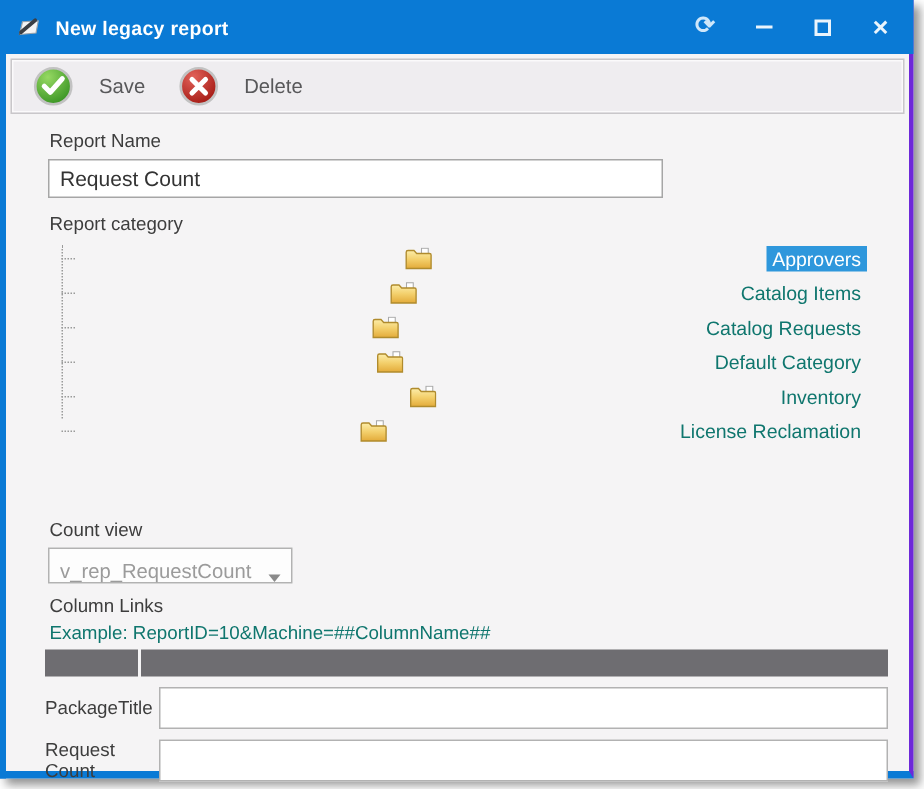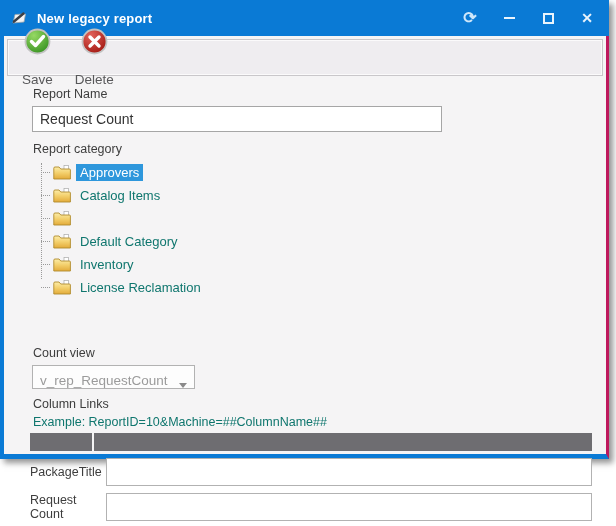--- a/index.html
+++ b/index.html
@@ -5,24 +5,24 @@
   * { box-sizing: border-box; }
   html,body { margin:0; padding:0; }
   body {
     width:616px; height:526px;
     font-family:"Liberation Sans", sans-serif;
     background:#ffffff;
     position:relative;
   }
   .window {
     position:absolute; left:0; top:0;
-    width:609px; height:459px;
+    width:609px; height:519px;
     background:#f5f4f5;
     border-left:4px solid #0a7ad5;
-    border-right:3px solid #be185d;
+    border-right:3px solid #6d28d9;
     border-bottom:5px solid #0a7ad5;
     box-shadow:4px 4px 6px rgba(60,60,60,0.55);
   }
   
   .titlebar {
     height:36px; background:#0a7ad5;
     display:flex; align-items:center;
     padding:0 14px 0 9px; margin:0 -3px 0 -4px;
   }
   .titlebar .app-icon { width:20px; height:18px; margin-right:8px; }
@@ -41,38 +41,38 @@
   .glyph-close { color:#eaf4fc; font-size:14px; font-weight:bold; }
   
   .toolbar {
     margin:3px 3px 0 3px; height:37px;
     background:#efedf0;
     border:1px solid #c9c7ca;
     box-shadow:inset 0 0 0 1px #fbfafb;
     display:flex; align-items:center;
     padding-left:10px; gap:14px;
   }
-  .tool-btn { display:flex; align-items:center; gap:17px; cursor:pointer; padding:2px 4px;flex-direction:column; }
+  .tool-btn { display:flex; align-items:center; gap:17px; cursor:pointer; padding:2px 4px; }
   .tool-btn .lbl { font-size:13.5px; color:#58585a; }
   
   .content { padding:0 28px; }
   .field-label { display:block; font-size:12.5px; color:#3d3d3d; margin:11px 0 5px 1px; }
   .text-input {
     width:410px; height:26px;
     border:1px solid #a6a6a6; background:#ffffff;
     font-family:"Liberation Sans",sans-serif;
     font-size:14px; color:#333; padding:2px 7px; outline:none;
   }
   
   .tree { margin:2px 0 0 9px; position:relative; }
   .tree::before {
     content:""; position:absolute; left:0; top:2px; height:116px;
     border-left:1px dotted #9a9a9a;
   }
-  .tree-item { display:flex; align-items:center; height:23px; position:relative; }
+  .tree-item { display:flex; align-items:center; height:23px; position:relative;justify-content:space-between; }
   .tree-connector { width:9px; border-bottom:1px dotted #9a9a9a; margin-right:3px; }
   .folder-icon { width:18px; height:15px; margin-right:5px; flex:none; }
   .tree-label { font-size:13px; color:#0f766e; padding:1px 4px; white-space:nowrap; }
   .tree-item.selected .tree-label { background:#2e97dc; color:#ffffff; }
   
   .dropdown {
     margin-top:1px; width:163px; height:24px;
     border:1px solid #b2b2b2; background:#fdfdfd;
     display:flex; align-items:flex-end; padding:0 7px; cursor:default;
   }
@@ -177,20 +177,21 @@
           <path d="M0.8,14 V3.2 Q0.8,2 2,2 h4 l1.8,2 h8.6 q1,0 1,1 V14 Z" fill="url(#fgrad)" stroke="#b08b2d" stroke-width="0.9"></path>
         </svg>
         <span class="tree-label">Catalog Items</span>
       </div>
       <div class="tree-item">
         <span class="tree-connector"></span>
         <svg class="folder-icon" viewBox="0 0 18 15">
           <rect x="11" y="0.5" width="4.5" height="6" fill="#ffffff" stroke="#a9a9a9" stroke-width="0.7"></rect>
           <path d="M0.8,14 V3.2 Q0.8,2 2,2 h4 l1.8,2 h8.6 q1,0 1,1 V14 Z" fill="url(#fgrad)" stroke="#b08b2d" stroke-width="0.9"></path>
         </svg>
+        <span class="tree-label">Catalog Requests</span>
       </div>
       <div class="tree-item">
         <span class="tree-connector"></span>
         <svg class="folder-icon" viewBox="0 0 18 15">
           <rect x="11" y="0.5" width="4.5" height="6" fill="#ffffff" stroke="#a9a9a9" stroke-width="0.7"></rect>
           <path d="M0.8,14 V3.2 Q0.8,2 2,2 h4 l1.8,2 h8.6 q1,0 1,1 V14 Z" fill="url(#fgrad)" stroke="#b08b2d" stroke-width="0.9"></path>
         </svg>
         <span class="tree-label">Default Category</span>
       </div>
       <div class="tree-item">

